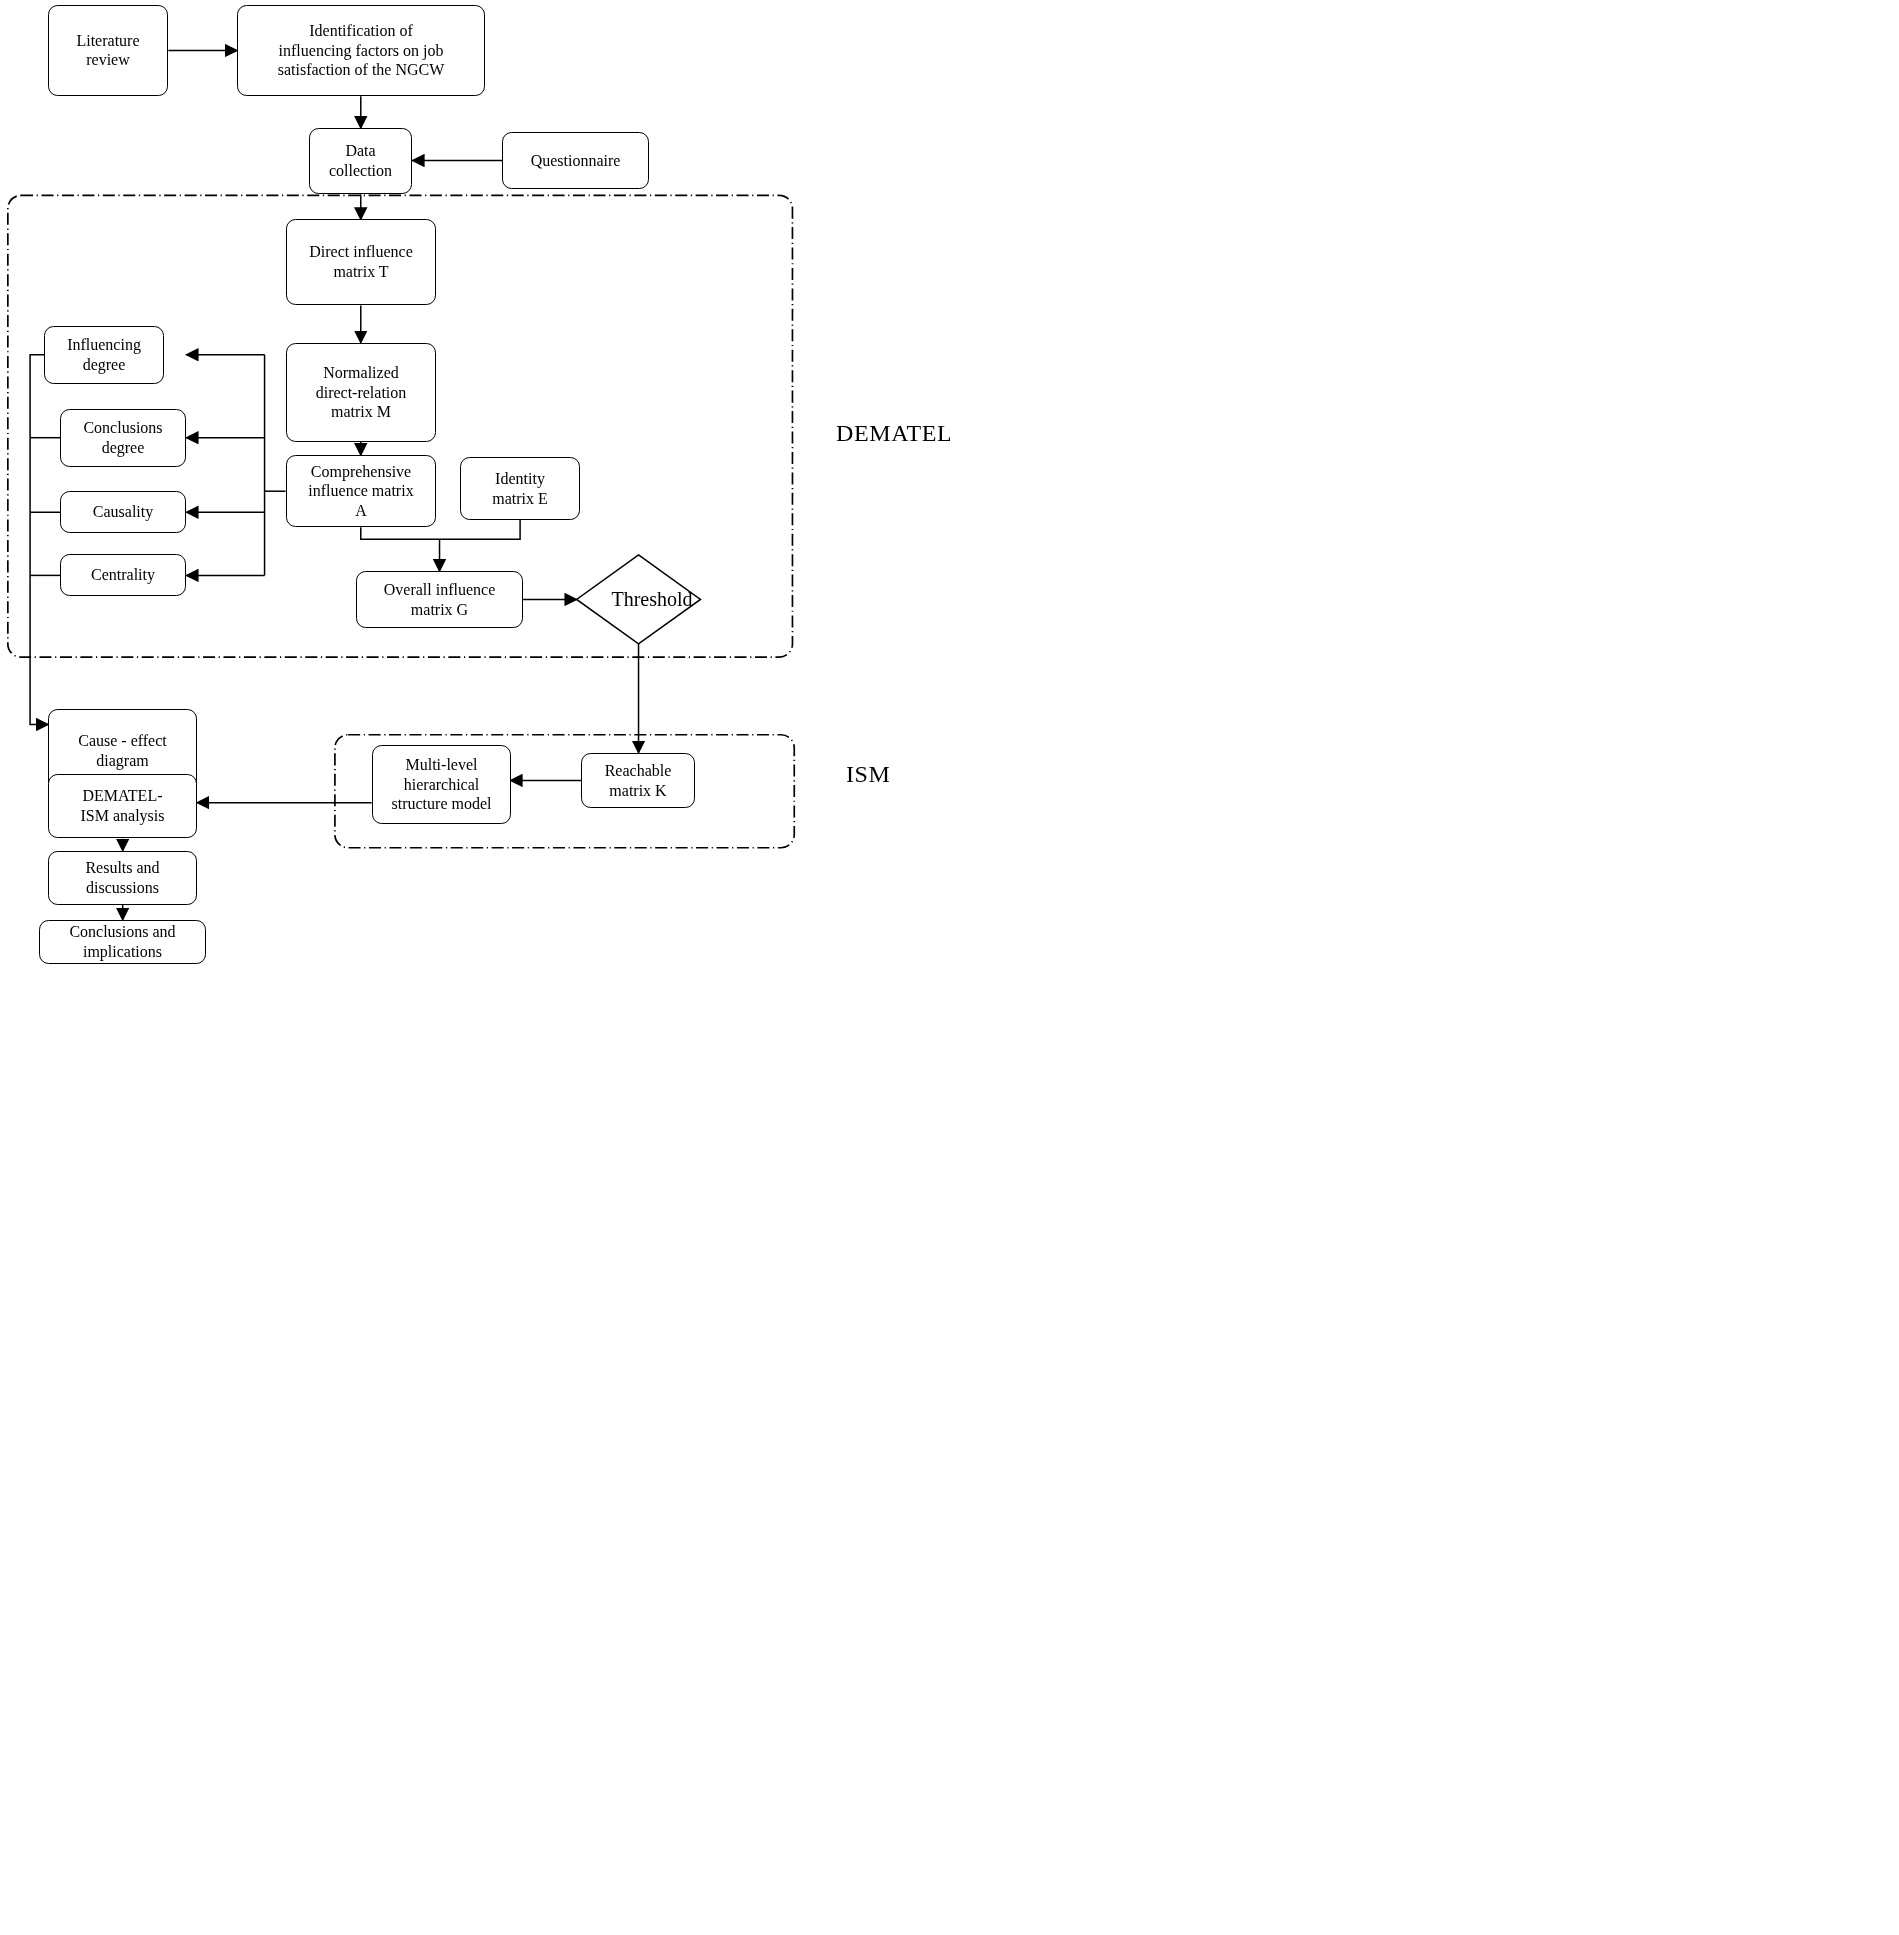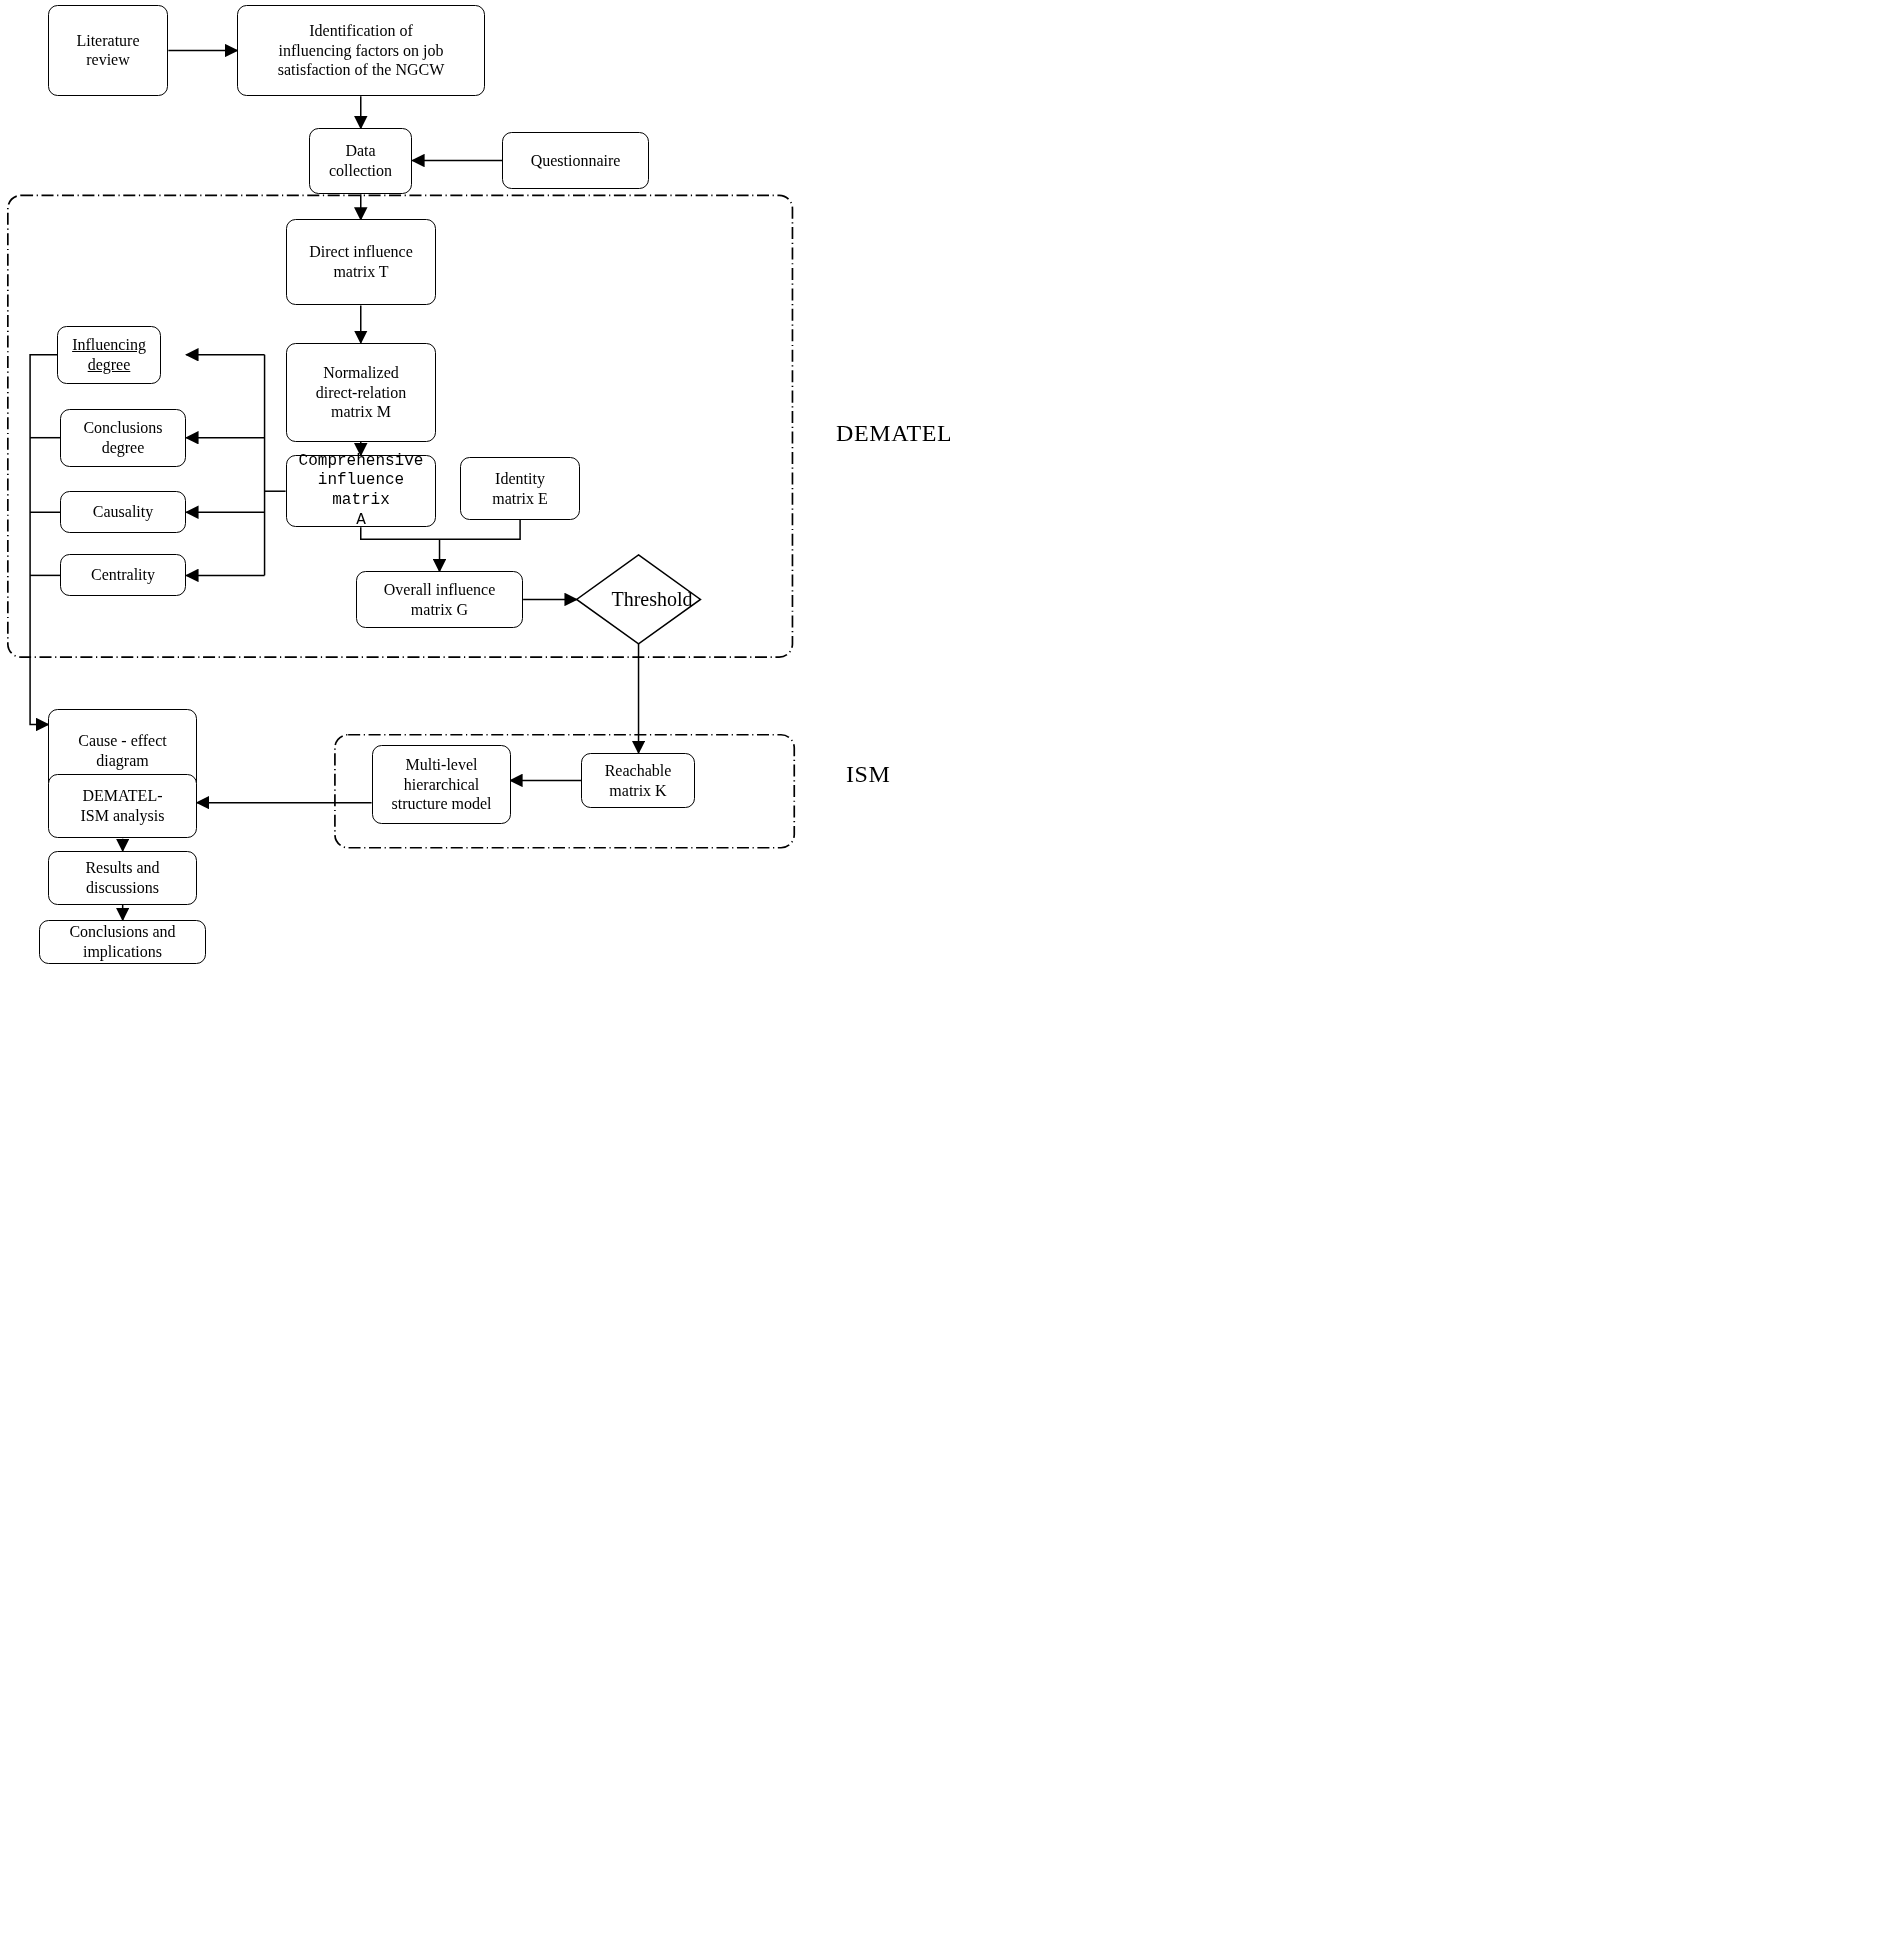--- a/index.html
+++ b/index.html
@@ -28,25 +28,25 @@
     white-space:pre-line;
     padding:1.2px 3.6px;
   }
   
   #n-lit{left:48px;top:4.8px;width:120px;height:91px;}
   #n-ident{left:237px;top:4.8px;width:248px;height:91px;}
   #n-data{left:309px;top:128px;width:103px;height:66px;}
   #n-quest{left:502px;top:132px;width:147px;height:57px;}
   #n-T{left:286px;top:219px;width:150px;height:86px;}
   #n-M{left:286px;top:343px;width:150px;height:99px;}
-  #n-A{left:286px;top:455px;width:150px;height:72px;font-family:Liberation Mono, monospace;}
+  #n-A{left:286px;top:455px;width:150px;height:72px;}
   #n-E{left:460px;top:457px;width:120px;height:63px;}
   #n-G{left:356px;top:571px;width:167px;height:57px;}
   
-  #n-ing{left:57px;top:326px;width:104px;height:58px;text-decoration:underline;}
+  #n-ing{left:44px;top:326px;width:120px;height:58px;}
   #n-ed{left:60px;top:409px;width:126px;height:58px;}
   #n-caus{left:60px;top:491px;width:126px;height:42px;}
   #n-cent{left:60px;top:554px;width:126px;height:42px;}
   
   #n-ce{left:48px;top:709px;width:149px;height:84px;}
   #n-di{left:48px;top:774px;width:149px;height:64px;}
   #n-res{left:48px;top:851px;width:149px;height:54px;}
   #n-conc{left:39px;top:920px;width:167px;height:44px;}
   
   #n-ml{left:372px;top:745px;width:139px;height:79px;font-size:16px;}

